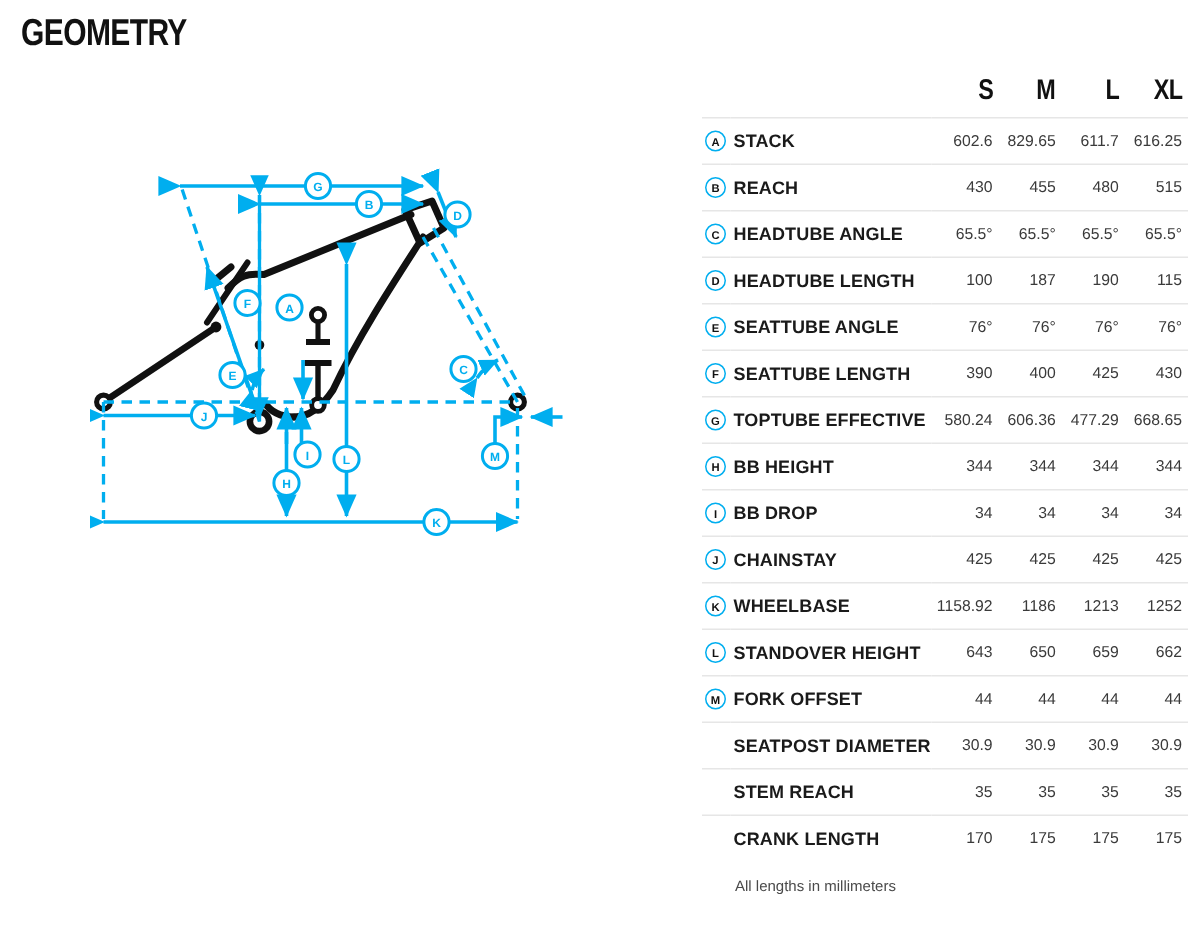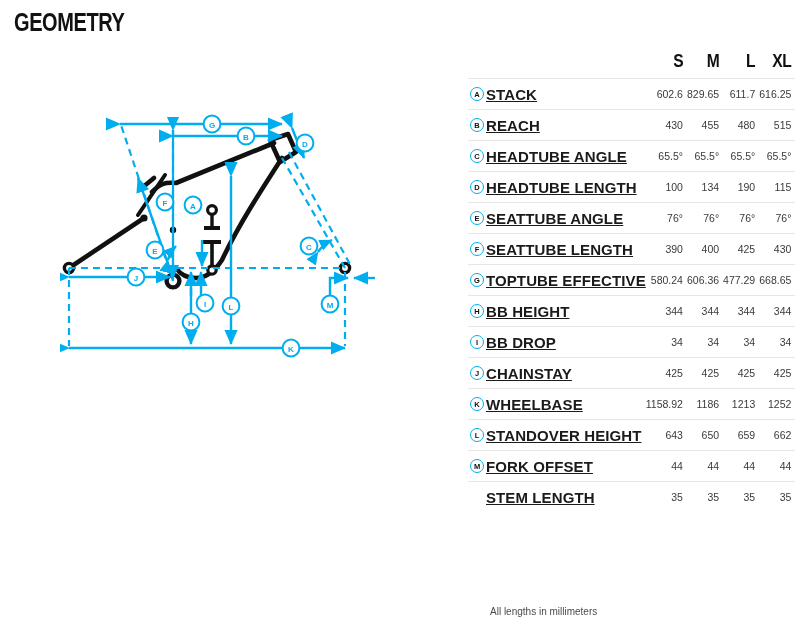--- a/index.html
+++ b/index.html
@@ -43,39 +43,38 @@
     text-align:right;
     padding-right:4px;
     letter-spacing:-0.5px;
   }
   .hdr-row th span{display:inline-block;transform:scaleX(0.82);transform-origin:right center;}
   .hdr-row .th-badge,.hdr-row .th-label{border:none;}
   .data-row{border-top:1px solid #e6e6e6;}
   .data-row td{height:30px;}
   td.c-badge{width:22px;text-align:left;padding-left:2px;}
   td.c-label{
-    font-size:15px;font-weight:bold;color:#1a1a1a;
+    font-size:12px;font-weight:bold;color:#1a1a1a;
     letter-spacing:0.1px;white-space:nowrap;
     padding-left:2px;
-    text-decoration:underline;
   }
   td.c-val{
     text-align:right;font-size:10.5px;color:#3a3a3a;
     padding-right:4px;white-space:nowrap;
     width:48px;
   }
   .badge{
     display:inline-block;width:14px;height:14px;line-height:13px;
     border:1.6px solid #00AEEF;border-radius:50%;
     color:#111;font-size:7.5px;font-weight:bold;
     text-align:center;background:#fff;
     box-sizing:border-box;
   }
   .footnote{
-    position:absolute;left:490px;top:606px;
+    position:absolute;left:490px;top:586px;
     font-size:10px;color:#4a4a4a;
   }
 </style>
 </head>
 <body>
 
 <div class="page-title">GEOMETRY</div>
 
 <div class="diagram-wrap">
 <svg width="340" height="270" viewBox="0 0 340 270" xmlns="http://www.w3.org/2000/svg">
@@ -253,21 +252,21 @@
         <td class="c-label">HEADTUBE ANGLE</td>
         <td class="c-val">65.5°</td>
         <td class="c-val">65.5°</td>
         <td class="c-val">65.5°</td>
         <td class="c-val">65.5°</td>
       </tr>
       <tr class="data-row">
         <td class="c-badge"><span class="badge">D</span></td>
         <td class="c-label">HEADTUBE LENGTH</td>
         <td class="c-val">100</td>
-        <td class="c-val">134</td>
+        <td class="c-val">187</td>
         <td class="c-val">190</td>
         <td class="c-val">115</td>
       </tr>
       <tr class="data-row">
         <td class="c-badge"><span class="badge">E</span></td>
         <td class="c-label">SEATTUBE ANGLE</td>
         <td class="c-val">76°</td>
         <td class="c-val">76°</td>
         <td class="c-val">76°</td>
         <td class="c-val">76°</td>
@@ -331,22 +330,38 @@
       <tr class="data-row">
         <td class="c-badge"><span class="badge">M</span></td>
         <td class="c-label">FORK OFFSET</td>
         <td class="c-val">44</td>
         <td class="c-val">44</td>
         <td class="c-val">44</td>
         <td class="c-val">44</td>
       </tr>
       <tr class="data-row">
         <td class="c-badge"></td>
-        <td class="c-label">STEM LENGTH</td>
+        <td class="c-label">SEATPOST DIAMETER</td>
+        <td class="c-val">30.9</td>
+        <td class="c-val">30.9</td>
+        <td class="c-val">30.9</td>
+        <td class="c-val">30.9</td>
+      </tr>
+      <tr class="data-row">
+        <td class="c-badge"></td>
+        <td class="c-label">STEM REACH</td>
         <td class="c-val">35</td>
         <td class="c-val">35</td>
         <td class="c-val">35</td>
         <td class="c-val">35</td>
       </tr>
+      <tr class="data-row">
+        <td class="c-badge"></td>
+        <td class="c-label">CRANK LENGTH</td>
+        <td class="c-val">170</td>
+        <td class="c-val">175</td>
+        <td class="c-val">175</td>
+        <td class="c-val">175</td>
+      </tr>
     </tbody>
 </table>
 
 <div class="footnote">All lengths in millimeters</div>
 
 </body></html>

